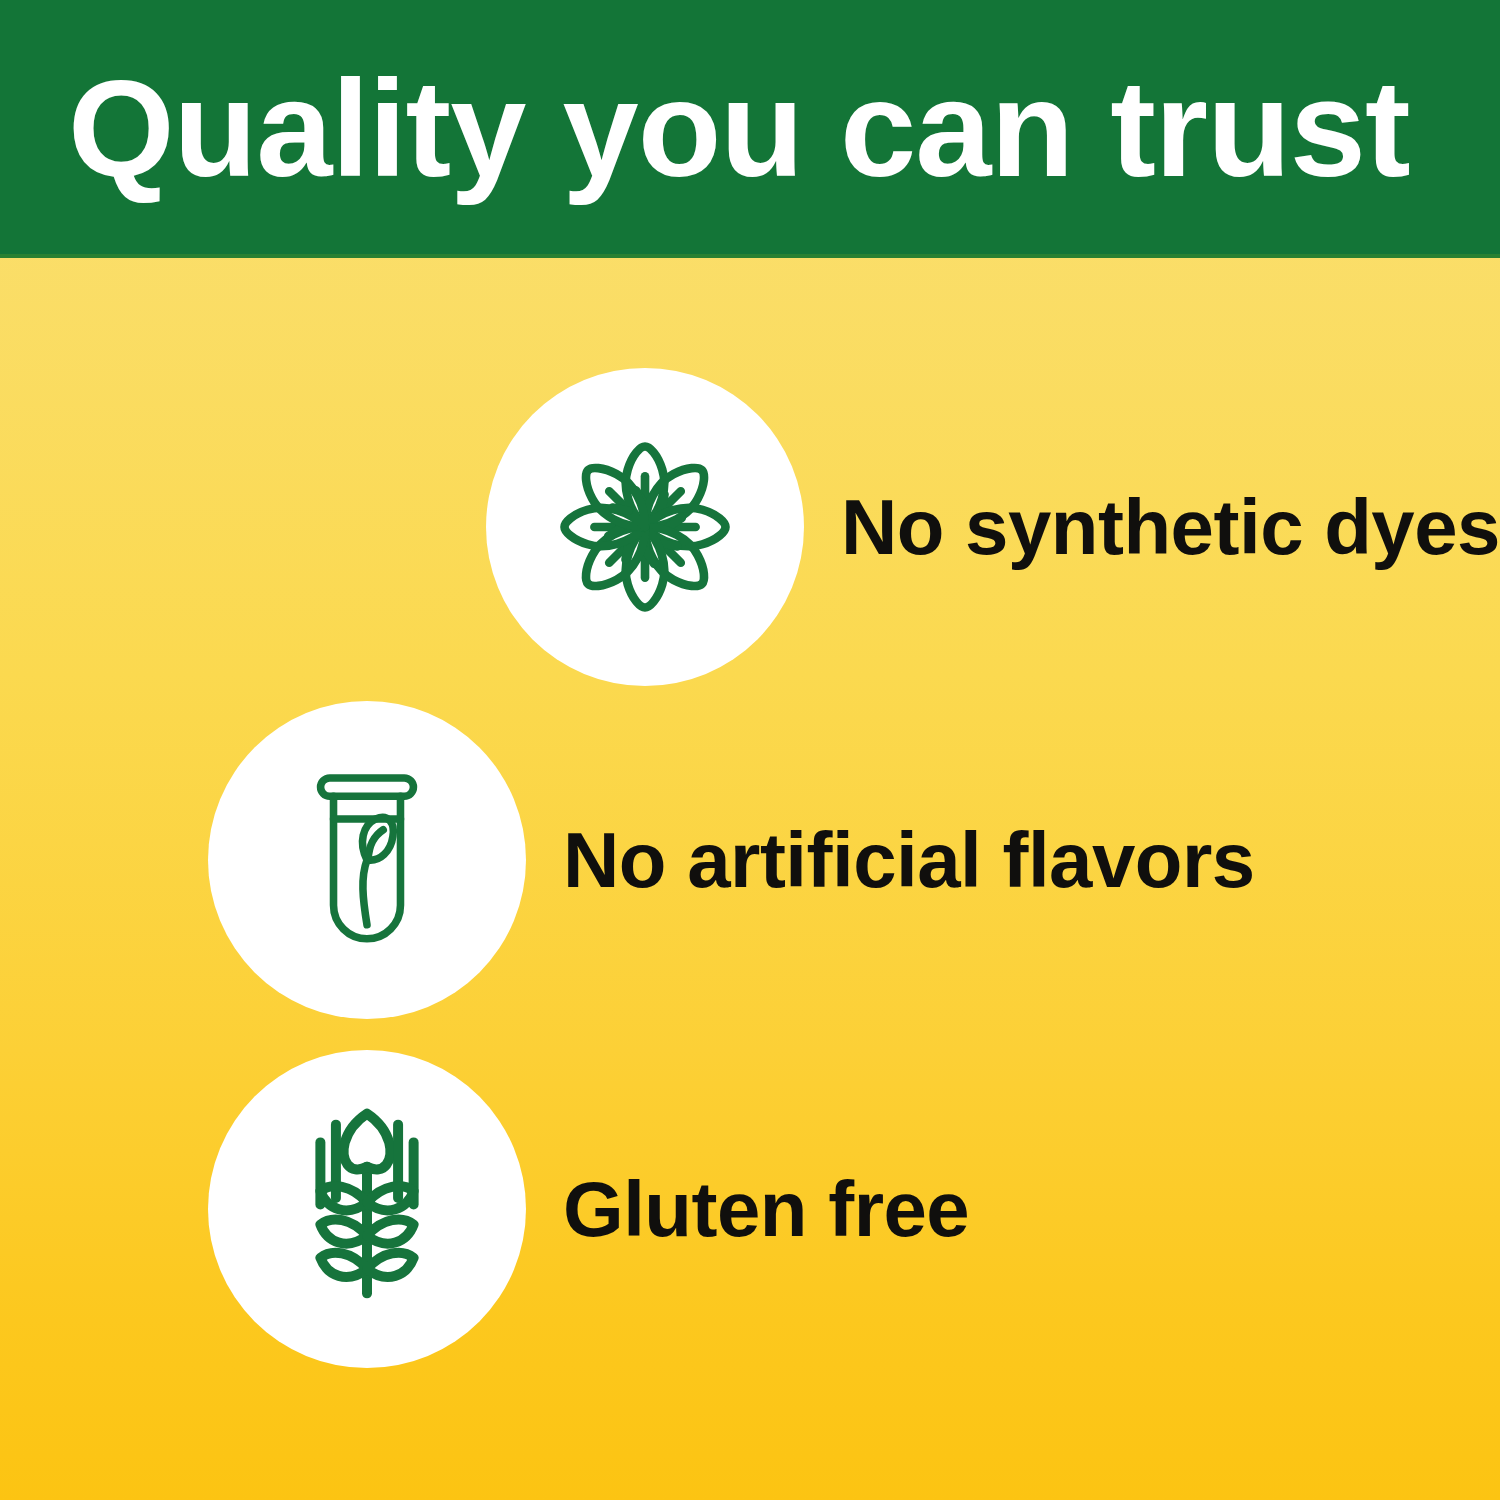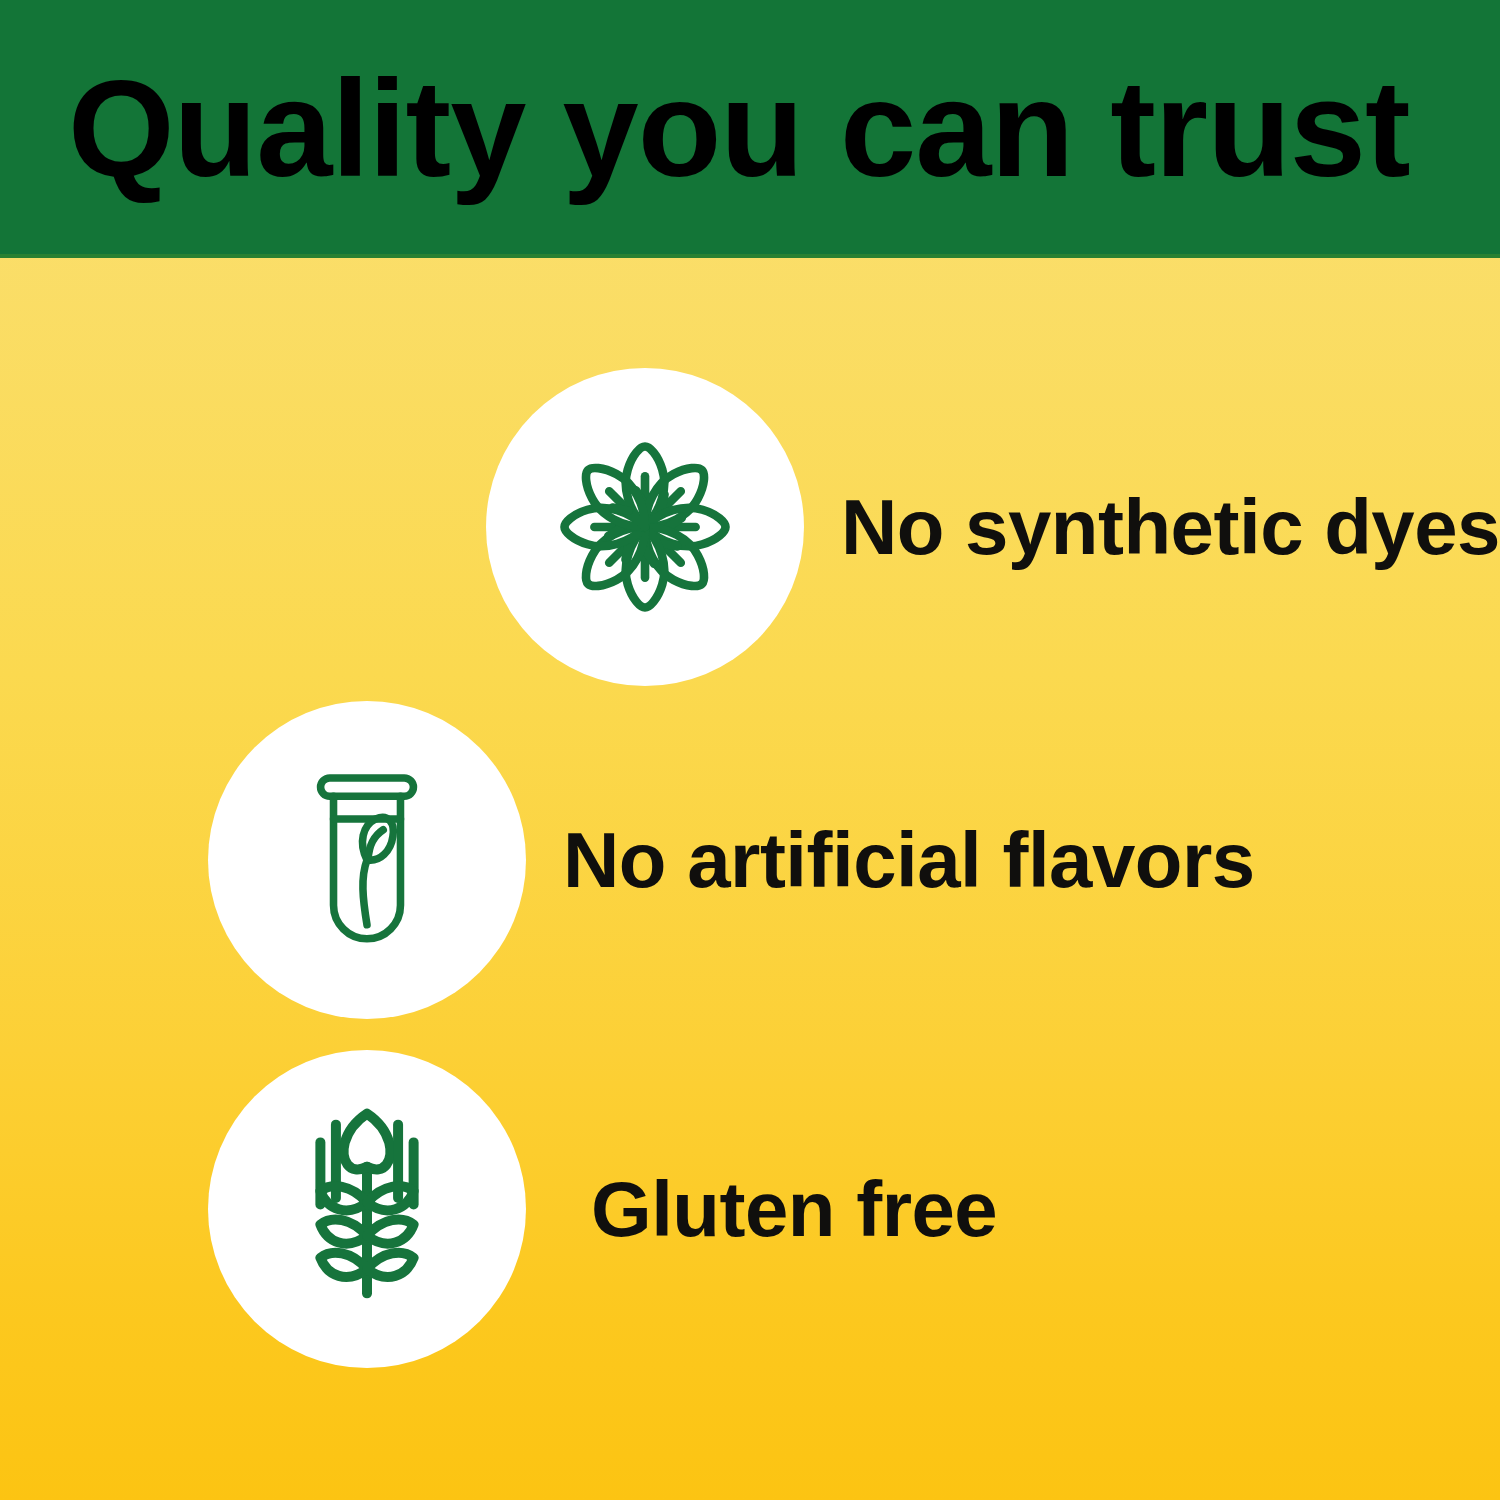--- a/index.html
+++ b/index.html
@@ -47,21 +47,21 @@
     width: 100%;
     height: 4px;
     background: #3E8B2E;
     opacity: .55;
   }
   .header-title {
     position: absolute;
     left: 68px;
     top: 60px;
     width: 1400px;
-    color: #000000;
+    color: #ffffff;
     font-size: 137px;
     font-weight: 700;
     letter-spacing: -1px;
     line-height: 1.0;
     white-space: nowrap;
     font-stretch: condensed;
   }
   
   .features {
     position: absolute;
@@ -73,21 +73,21 @@
   .feature-row {
     position: absolute;
     left: 0;
     width: 1500px;
     height: 330px;
     display: flex;
     align-items: center;
   }
   .feature-row.r0 { top: 104px; justify-content: flex-end; }
   .feature-row.r1 { top: 437px; }
-  .feature-row.r2 { top: 786px; gap: 28px; }
+  .feature-row.r2 { top: 786px; }
 
   .icon-badge {
     position: relative;
     margin-left: 208px;
     width: 318px;
     height: 318px;
     border-radius: 50%;
     background: #FFFFFF;
     flex: 0 0 auto;
     display: flex;

